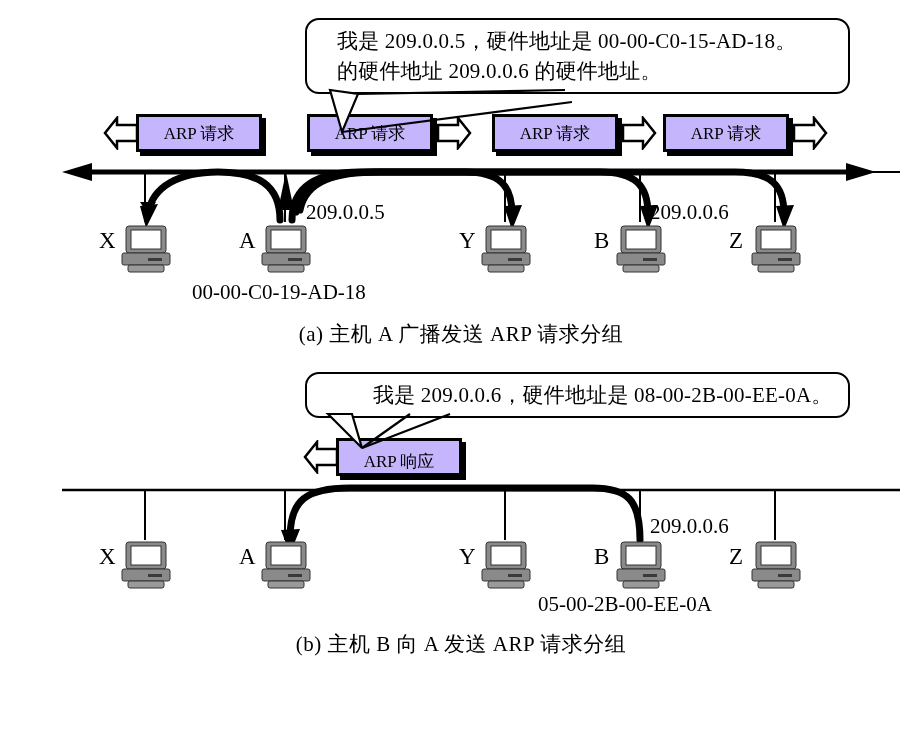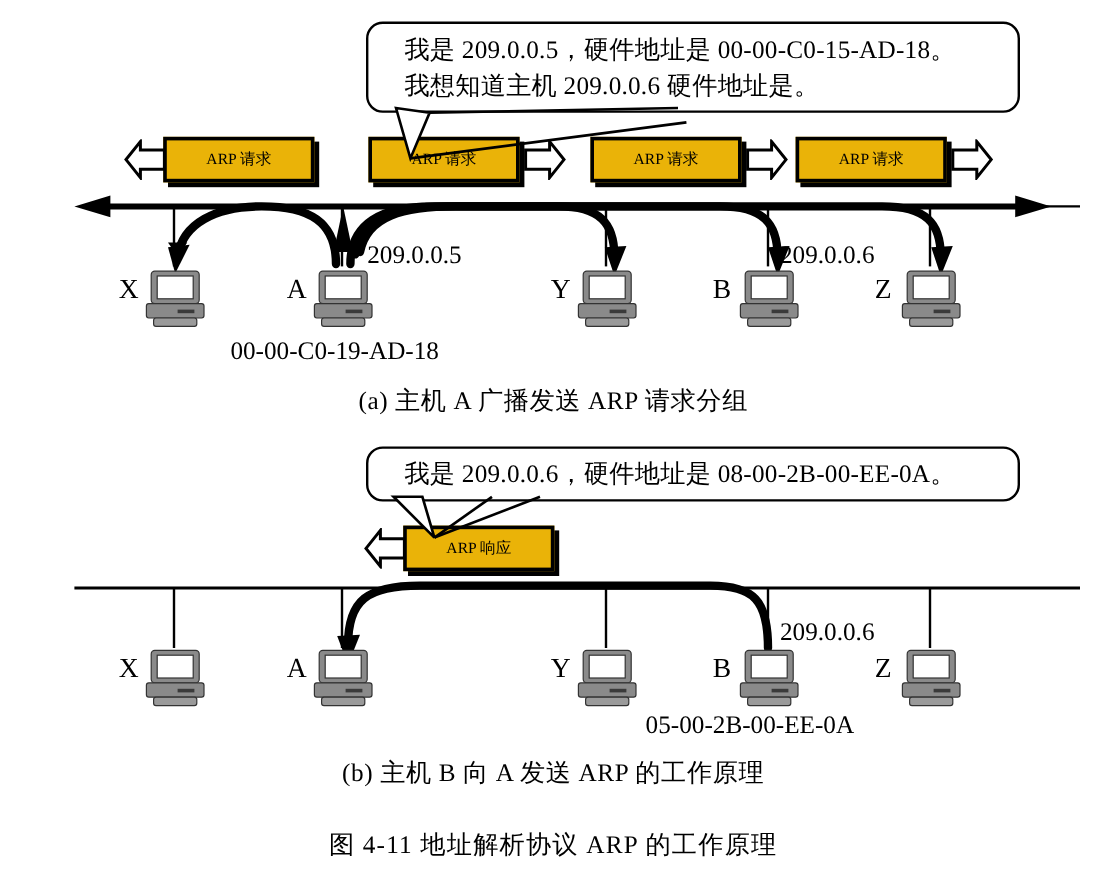--- a/index.html
+++ b/index.html
@@ -32,25 +32,25 @@
     padding-left:30px;
     letter-spacing:0.2px;
   }
   .bubble-svg{position:absolute;overflow:visible;z-index:7;}
 
   
   .pktwrap{position:absolute;z-index:5;}
   .pkt{
     position:relative;
     border:3px solid #000;
-    background:#eab308;
+    background:#c4b5fd;
     box-sizing:border-box;
     height:38px;
     display:flex;align-items:center;justify-content:center;
-    font-size:13px;
+    font-size:17px;
     white-space:nowrap;
     padding:0 10px;
     box-shadow:4px 4px 0 #000;
   }
   .arrowglyph{
     position:absolute;
     top:50%;
     transform:translateY(-50%);
     z-index:5;
   }
@@ -86,21 +86,21 @@
     letter-spacing:1px;
   }
 </style>
 </head>
 <body>
 
 <div id="stage">
 
   <div class="bubble" style="left:305px;top:18px;width:545px;height:76px;">
     <div class="line">我是 209.0.0.5，硬件地址是 00-00-C0-15-AD-18。</div>
-    <div class="line">我想知道主机 209.0.0.6 硬件地址是。</div>
+    <div class="line">的硬件地址 209.0.0.6 的硬件地址。</div>
   </div>
 
   <svg class="bubble-svg" style="left:300px;top:88px;width:280px;height:48px;" viewBox="0 0 280 48">
     <path d="M 30 2 L 42 44 L 58 6 Z" fill="#fff" stroke="#000" stroke-width="2.2" stroke-linejoin="miter"></path>
     <path d="M 58 6 L 265 2" fill="none" stroke="#000" stroke-width="2.2"></path>
     <path d="M 42 44 L 272 14" fill="none" stroke="#000" stroke-width="2.2"></path>
   </svg>
 
   <div class="pktwrap" style="left:103px;top:114px;">
     <svg class="arrowglyph" style="left:0px;width:36px;height:34px;" viewBox="0 0 36 34">
@@ -220,35 +220,35 @@
       <rect x="13" y="6" width="30" height="19" fill="#fff" stroke="#333" stroke-width="1"></rect>
       <rect x="4" y="29" width="48" height="12" rx="2" fill="#8a8a8a" stroke="#333" stroke-width="1"></rect>
       <rect x="30" y="34" width="14" height="3" fill="#3a3a3a"></rect>
       <rect x="10" y="41" width="36" height="7" rx="2" fill="#9a9a9a" stroke="#333" stroke-width="1"></rect>
     </svg>
   </div>
   <div class="hostlabel" style="left:729px;top:228px;">Z</div>
 
   <div class="caption" style="left:0;top:320px;">(a) 主机 A 广播发送 ARP 请求分组</div>
 
-  <div class="bubble" style="left:305px;top:372px;width:545px;height:46px;">
+  <div class="bubble" style="left:305px;top:372px;width:545px;height:46px;padding-left:36px;">
     <div class="line">我是 209.0.0.6，硬件地址是 08-00-2B-00-EE-0A。</div>
   </div>
   <svg class="bubble-svg" style="left:300px;top:412px;width:280px;height:40px;" viewBox="0 0 280 40">
     <path d="M 28 2 L 62 36 L 52 2 Z" fill="#fff" stroke="#000" stroke-width="2.2" stroke-linejoin="miter"></path>
     <path d="M 62 36 L 110 2" fill="none" stroke="#000" stroke-width="2.2"></path>
     <path d="M 110 2 L 200 2" fill="none" stroke="#000" stroke-width="0"></path>
     <path d="M 62 36 L 150 2" fill="none" stroke="#000" stroke-width="2.2"></path>
   </svg>
 
   <div class="pktwrap" style="left:303px;top:438px;">
     <svg class="arrowglyph" style="left:0px;width:36px;height:34px;" viewBox="0 0 36 34">
       <path d="M 34 9 L 14 9 L 14 2 L 2 17 L 14 32 L 14 25 L 34 25 Z" fill="#fff" stroke="#000" stroke-width="2.5" stroke-linejoin="miter"></path>
     </svg>
-    <div class="pkt" style="margin-left:33px;width:126px;">
+    <div class="pkt" style="margin-left:33px;width:126px;align-items:flex-end;">
       <span>ARP 响应</span>
     </div>
   </div>
 
   <svg class="buslayer" viewBox="0 0 922 738">
     <line x1="62" y1="490" x2="900" y2="490" stroke="#000" stroke-width="2.5"></line>
 
     <line x1="145" y1="490" x2="145" y2="540" stroke="#000" stroke-width="2"></line>
     <line x1="285" y1="490" x2="285" y2="540" stroke="#000" stroke-width="2"></line>
     <line x1="505" y1="490" x2="505" y2="540" stroke="#000" stroke-width="2"></line>
@@ -309,17 +309,16 @@
     <svg width="58" height="52" viewBox="0 0 58 52">
       <rect x="8" y="2" width="40" height="27" rx="3" fill="#8a8a8a" stroke="#333" stroke-width="1"></rect>
       <rect x="13" y="6" width="30" height="19" fill="#fff" stroke="#333" stroke-width="1"></rect>
       <rect x="4" y="29" width="48" height="12" rx="2" fill="#8a8a8a" stroke="#333" stroke-width="1"></rect>
       <rect x="30" y="34" width="14" height="3" fill="#3a3a3a"></rect>
       <rect x="10" y="41" width="36" height="7" rx="2" fill="#9a9a9a" stroke="#333" stroke-width="1"></rect>
     </svg>
   </div>
   <div class="hostlabel" style="left:729px;top:544px;">Z</div>
 
-  <div class="caption" style="left:0;top:630px;">(b) 主机 B 向 A 发送 ARP 的工作原理</div>
-
-  <div class="figtitle" style="left:0;top:690px;">图 4-11    地址解析协议 ARP 的工作原理</div>
+  <div class="caption" style="left:0;top:630px;">(b) 主机 B 向 A 发送 ARP 请求分组</div>
+
 
 </div>
 
 </body></html>

